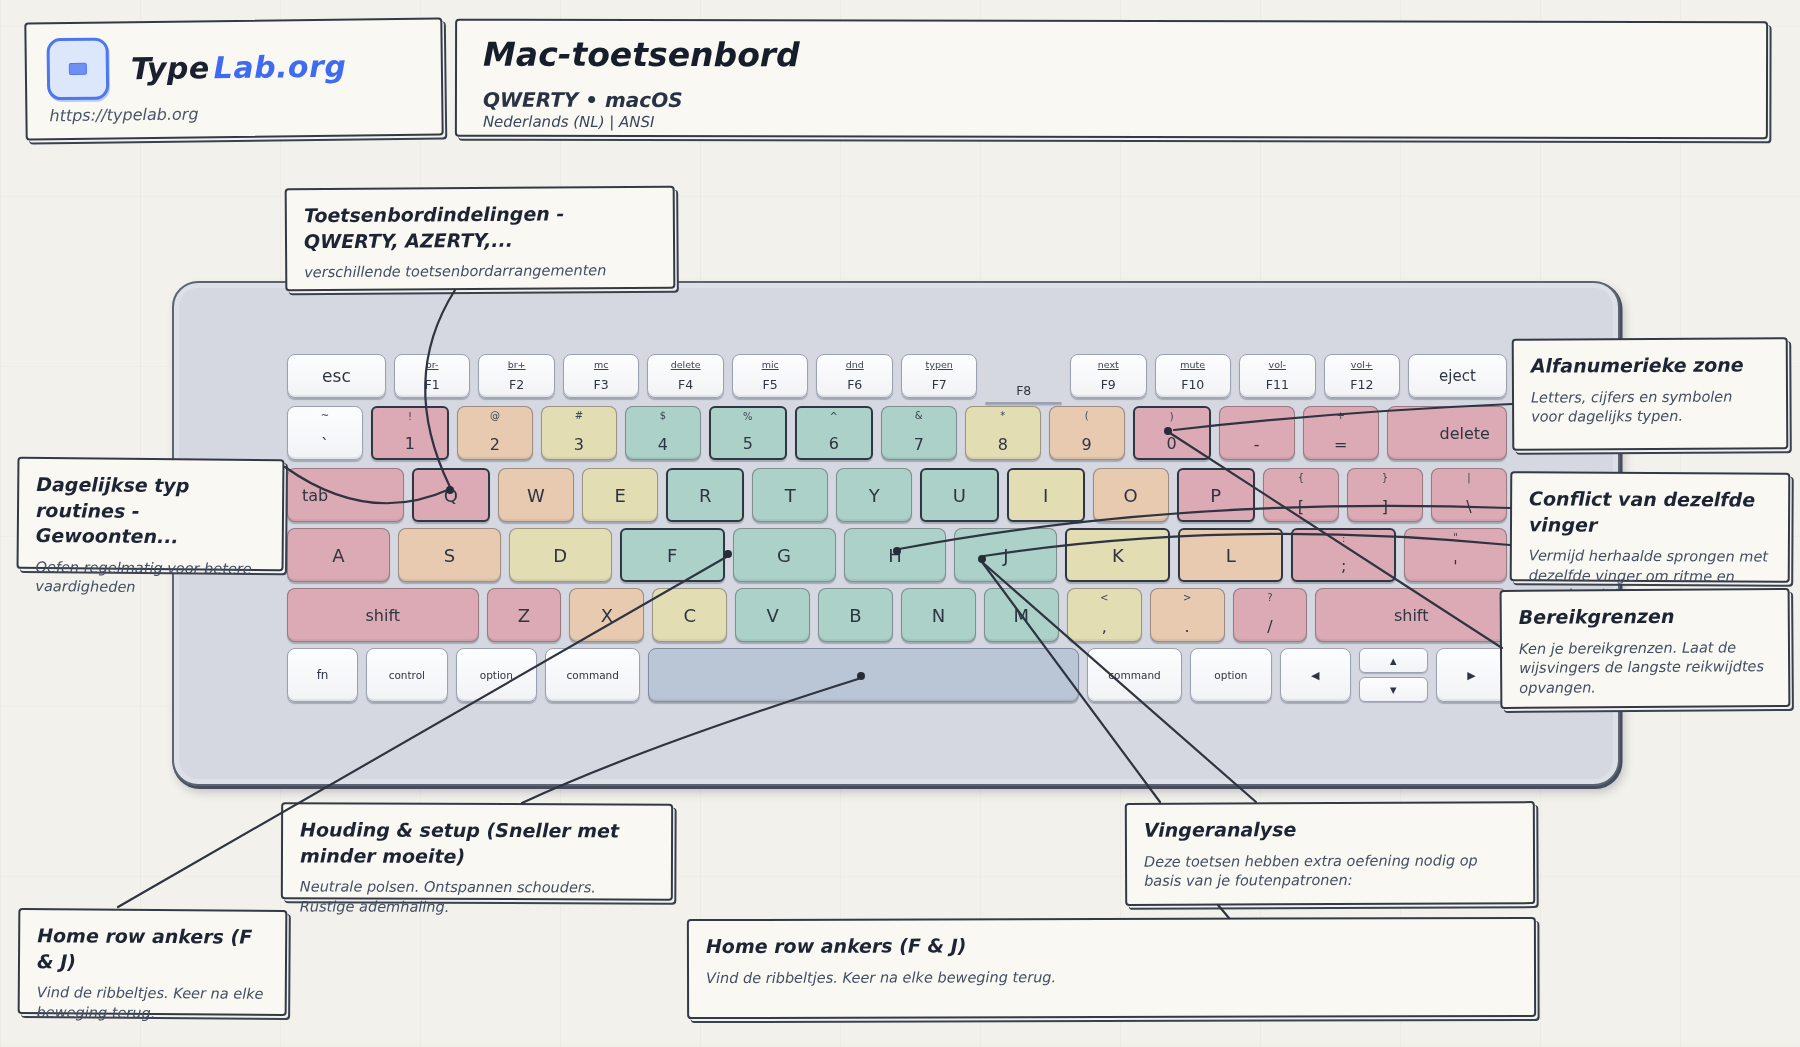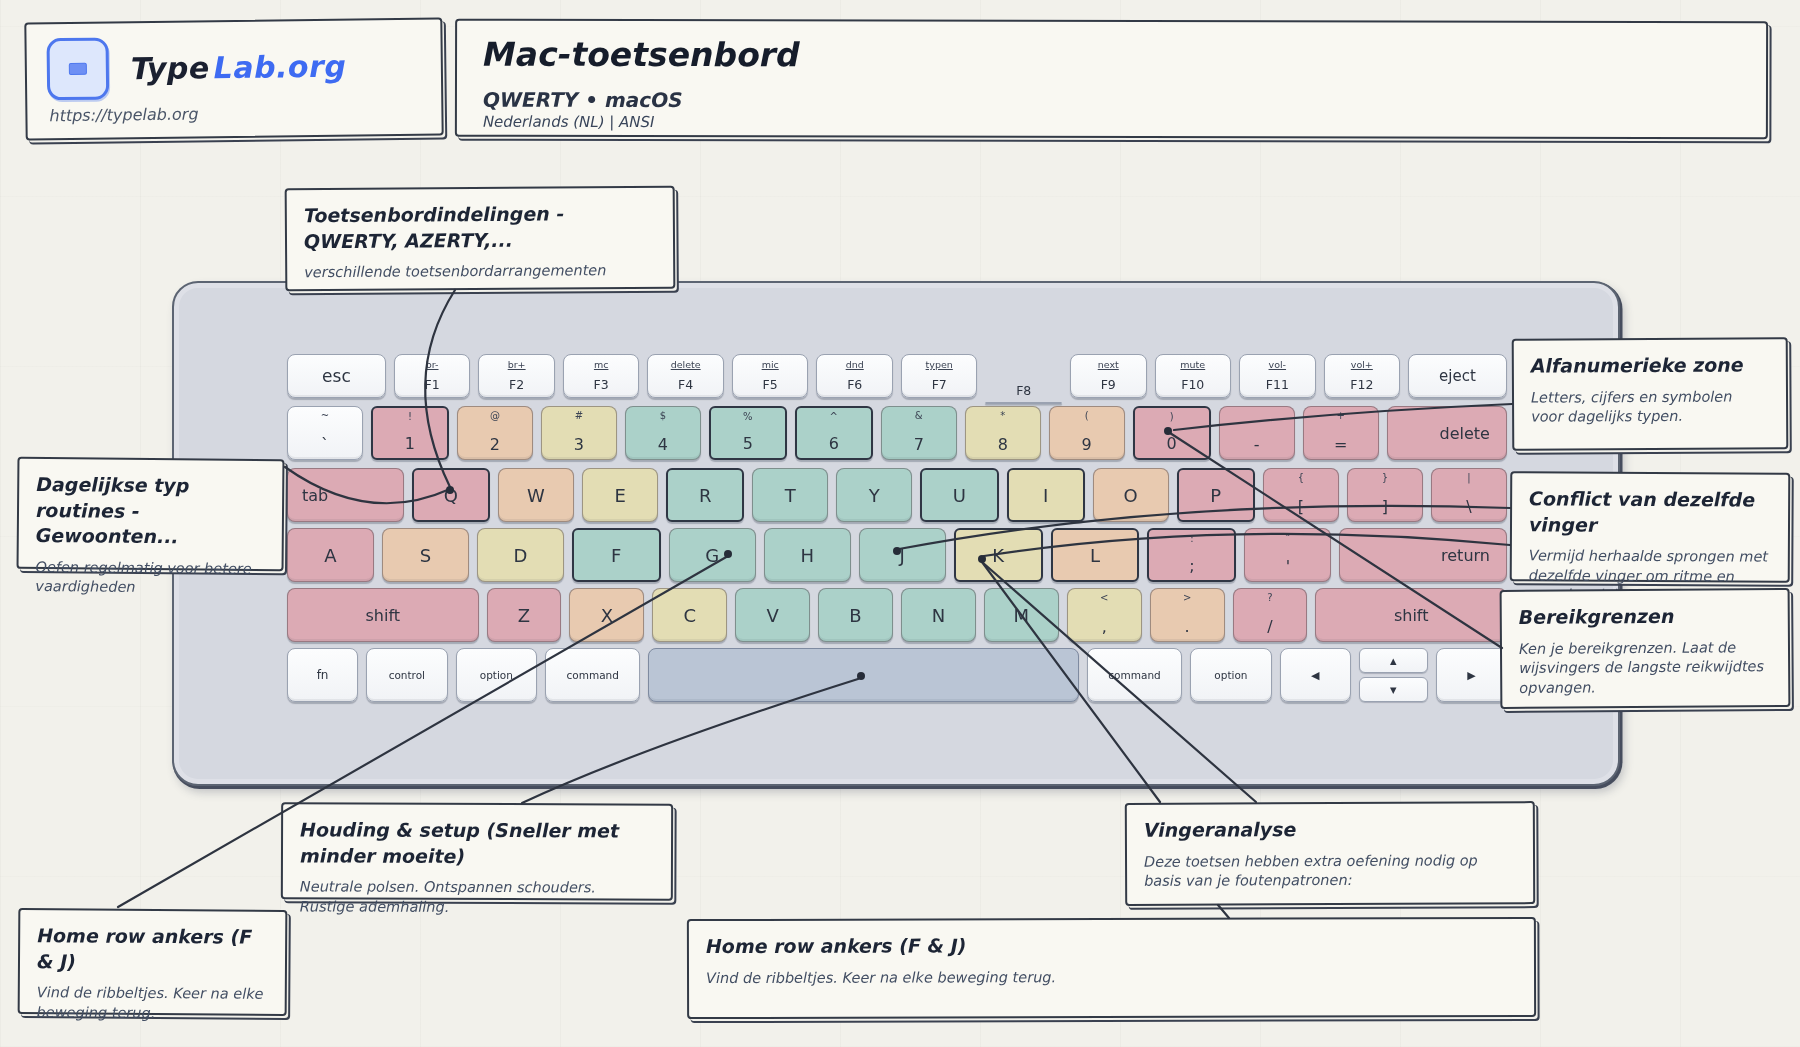--- a/index.html
+++ b/index.html
@@ -294,23 +294,20 @@
           <span class="main">L</span>
         </div>
         <div class="key zone-pink emph" style="flex: 1 1 0px; background-color: rgb(220, 170, 180);">
           <span class="sub">:</span>
           <span class="main">;</span>
         </div>
         <div class="key zone-pink" style="flex: 1 1 0px; background-color: rgb(220, 170, 180);">
           <span class="sub">"</span>
           <span class="main">'</span>
         </div>
-        <div class="key zone-pink mod align-right" style="flex: 1.95 1 0px; background-color: rgb(220, 170, 180);">
-          <span class="main">return</span>
-        </div>
       </div>
       <div class="krow" style="top: 305px; height: 54px;">
         <div class="key zone-pink mod" style="flex: 2.6 1 0px; background-color: rgb(220, 170, 180);">
           <span class="main">shift</span>
         </div>
         <div class="key zone-pink letter" style="flex: 1 1 0px; background-color: rgb(220, 170, 180);">
           <span class="main">Z</span>
         </div>
         <div class="key zone-tan letter" style="flex: 1 1 0px; background-color: rgb(232, 202, 176);">
           <span class="main">X</span>

